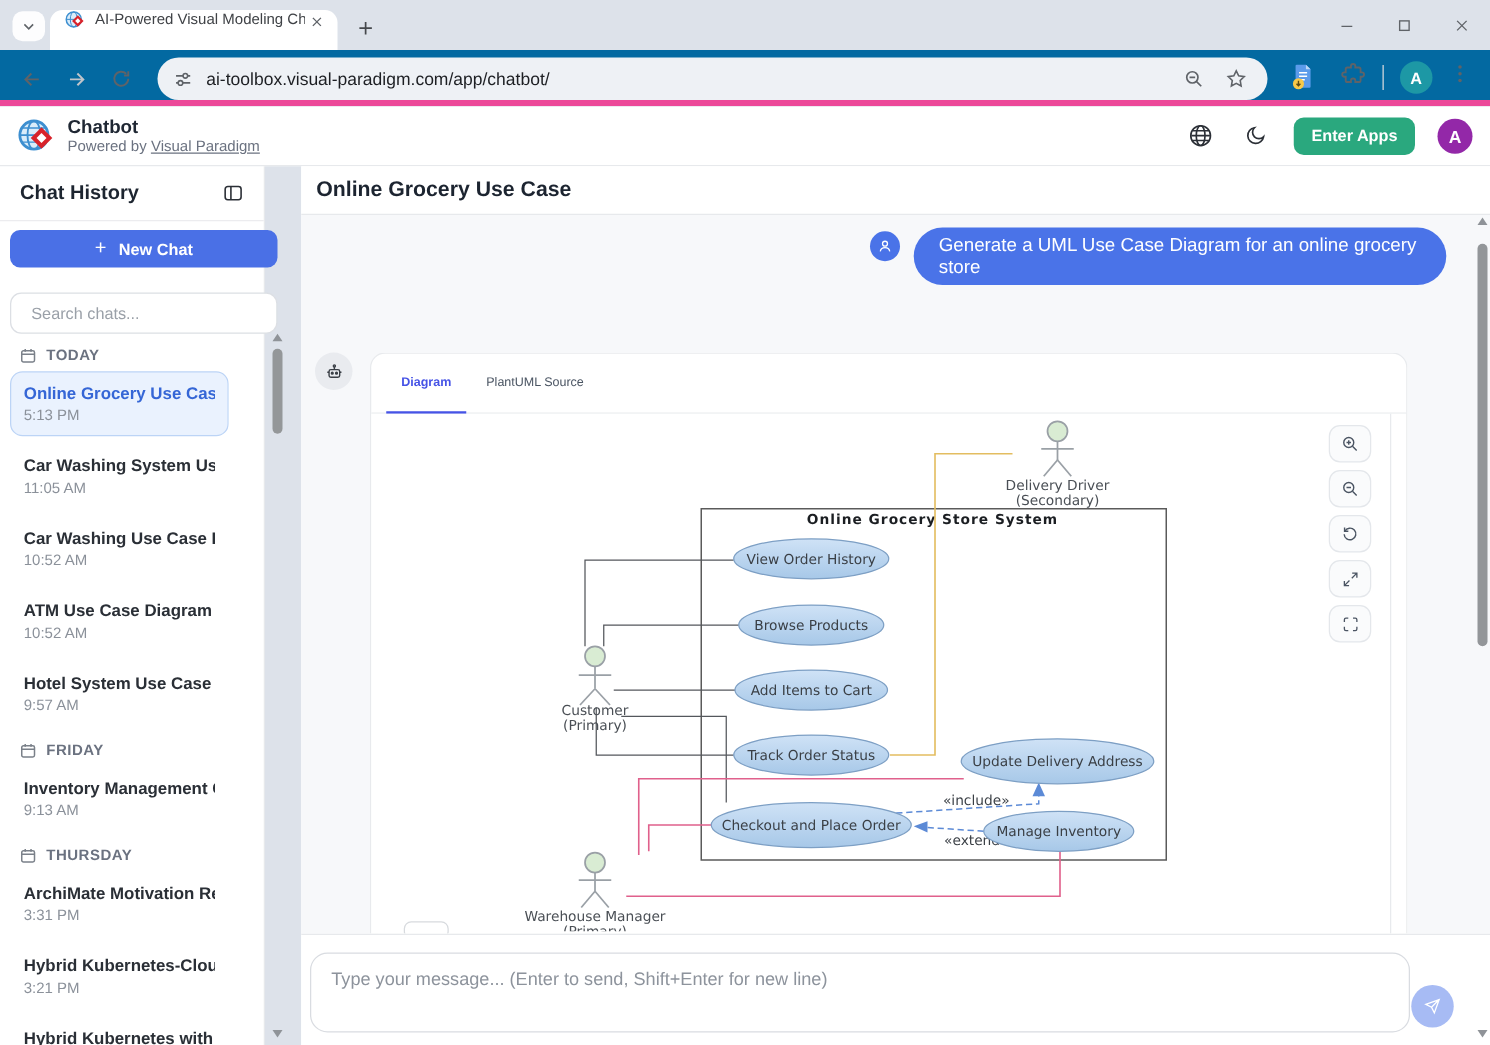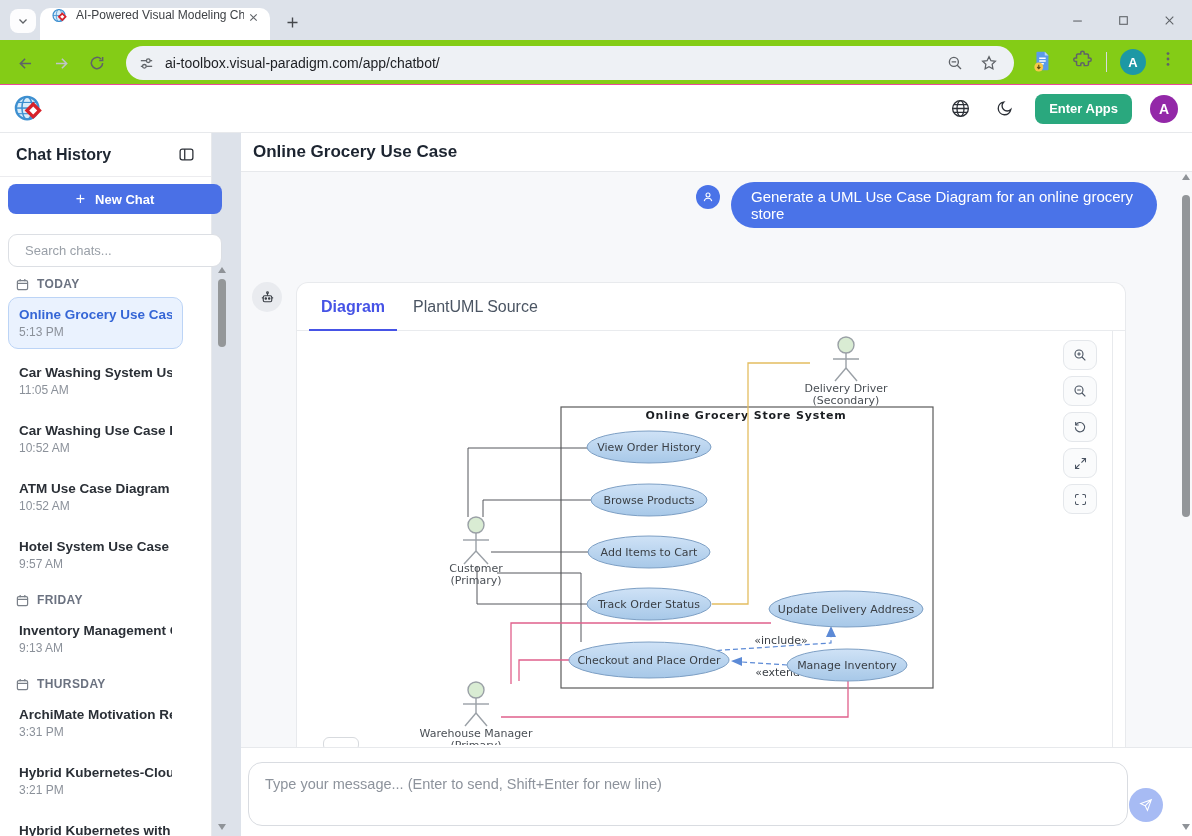--- a/index.html
+++ b/index.html
@@ -13,21 +13,21 @@
   .titlebar { position:absolute; top:0; left:0; width:1192px; height:40px; background:#dde2ea; }
   .tab-search-btn { position:absolute; left:10px; top:9px; width:26px; height:24px; background:#fdfdfe; border-radius:8px; display:flex; align-items:center; justify-content:center; }
   .btab { position:absolute; left:40px; top:8px; width:230px; height:32px; background:#ffffff; border-radius:10px 10px 0 0; display:flex; padding:0 8px 0 12px; }
   .btab-title { flex:1; font-size:12px; color:#3f4246; white-space:nowrap; overflow:hidden; margin-left:8px; }
   .btab-close { width:18px; height:18px; border-radius:50%; display:flex; align-items:center; justify-content:center; }
   .newtab-btn { position:absolute; left:280px; top:10px; width:24px; height:24px; display:flex; align-items:center; justify-content:center; }
   .win-controls { position:absolute; right:0; top:0; height:40px; display:flex; }
   .win-btn { width:46px; height:40px; display:flex; align-items:center; justify-content:center; }
 
   
-  .toolbar { position:absolute; top:40px; left:0; width:1192px; height:45px; background:#84cc16; border-bottom:1px solid #ec4899; }
+  .toolbar { position:absolute; top:40px; left:0; width:1192px; height:45px; background:#0369a1; border-bottom:5px solid #ec4899; }
   .nav-btn { position:absolute; top:10px; width:26px; height:26px; display:flex; align-items:center; justify-content:center; }
   .urlbar { position:absolute; left:126px; top:6px; width:888px; height:34px; background:#eef1f5; border-radius:17px; display:flex; align-items:center; padding:0 12px; }
   .url-text { flex:1; font-size:14px; color:#1d1f23; margin-left:10px; white-space:nowrap; overflow:hidden; }
   .url-right { display:flex; align-items:center; gap:16px; padding-right:4px; }
   .ext-area { position:absolute; top:9px; display:flex; align-items:center; }
   .tb-divider { position:absolute; left:1106px; top:12px; width:1px; height:20px; background:#d7dade; }
   .profile-chip { position:absolute; left:1120px; top:9px; width:26px; height:26px; border-radius:50%; background:#1d98a5; color:#fff; font-size:13px; font-weight:700; display:flex; align-items:center; justify-content:center; }
 
   
   .appheader { position:absolute; top:85px; left:0; width:1192px; height:48px; background:#fff; border-bottom:1px solid #e7e9ec; display:flex; align-items:center; padding:0 14px; }
@@ -61,21 +61,21 @@
 
   
   .main { position:absolute; top:133px; left:241px; width:951px; bottom:0; background:#fff; }
   .main-title { height:39px; display:flex; align-items:center; padding-left:12px; border-bottom:1px solid #e7e9ec; font-size:17px; font-weight:700; color:#1c2430; background:#fff; }
   .chat { position:absolute; top:39px; left:0; right:0; height:575px; background:#f7f8fa; overflow:hidden;padding-left:24px; }
   .user-avatar { position:absolute; left:455px; top:13px; width:24px; height:24px; border-radius:50%; background:#4a73e8; display:flex; align-items:center; justify-content:center; }
   .user-bubble { position:absolute; left:490px; top:10px; width:426px; height:46px; border-radius:23px; background:#4a73e8; color:#fff; font-size:15px; display:flex; align-items:center; justify-content:center; padding:0 20px; }
   .bot-avatar { position:absolute; left:11px; top:110px; width:30px; height:30px; border-radius:50%; background:#e9ebef; display:flex; align-items:center; justify-content:center; }
   .card { position:absolute; left:55px; top:110px; width:830px; height:465px; background:#fff; border:1px solid #e8eaed; border-bottom:none; border-radius:12px 12px 0 0; overflow:hidden; }
   .tabbar { height:48px; border-bottom:1px solid #e9ebee; display:flex; align-items:stretch; padding-left:12px; gap:4px; }
-  .tab-item { position:relative; padding:0 12px; display:flex; align-items:center; font-size:16px; color:#4b5563; cursor:pointer; }
+  .tab-item { position:relative; padding:0 12px; display:flex; align-items:center; font-size:10px; color:#4b5563; cursor:pointer; }
   .tab-item.active { color:#4653e6; font-weight:600; }
   .tab-item.active::after { content:""; position:absolute; left:0; right:0; bottom:-1px; height:2px; background:#4653e6; }
   .canvas { position:relative; height:417px; background:#fff; }
   .canvas-edge { position:absolute; left:815px; top:0; bottom:0; width:1px; background:#e8eaed; }
   .dctrl { position:absolute; left:766px; width:34px; height:30px; background:#fafbfc; border:1px solid #e4e7eb; border-radius:9px; display:flex; align-items:center; justify-content:center; }
   .cutoff-box { position:absolute; left:26px; top:406px; width:36px; height:14px; background:#fff; border:1px solid #d7dade; border-radius:6px; }
   .footer { position:absolute; left:0; right:0; bottom:0; height:89px; background:#fff; border-top:1px solid #e7e9ec; }
   .composer { position:absolute; left:7px; top:14px; width:880px; height:64px; border:1px solid #d9dce1; border-radius:14px; padding:13px 16px; font-size:14.5px; font-family:"Liberation Sans",sans-serif; color:#30343a; resize:none; outline:none; }
   .composer::placeholder { color:#8d939c; }
   .send-btn { position:absolute; left:888px; top:40px; width:34px; height:34px; border-radius:50%; background:#a7bbf4; border:none; display:flex; align-items:center; justify-content:center; }
@@ -212,20 +212,27 @@
       <svg width="30" height="30" viewBox="0 0 32 32">
         <circle cx="14" cy="15" r="12" fill="#d9ecfa" stroke="#3d8fd0" stroke-width="2.4"></circle>
         <ellipse cx="14" cy="15" rx="5.5" ry="12" fill="none" stroke="#3d8fd0" stroke-width="1.6"></ellipse>
         <line x1="2" y1="15" x2="26" y2="15" stroke="#3d8fd0" stroke-width="1.6"></line>
         <line x1="4" y1="9" x2="24" y2="9" stroke="#3d8fd0" stroke-width="1.2"></line>
         <line x1="4" y1="21" x2="24" y2="21" stroke="#3d8fd0" stroke-width="1.2"></line>
         <rect x="14" y="11" width="13" height="13" fill="#d8222a" transform="rotate(45 20.5 17.5)"></rect>
         <rect x="17.5" y="14.5" width="6" height="6" fill="#fff" transform="rotate(45 20.5 17.5)"></rect>
       </svg>
     </span>
+    <div class="brand-text">
+      <div class="brand-title">Chatbot</div>
+      <div class="brand-sub">
+        <span>Powered by</span>
+        <a>Visual Paradigm</a>
+      </div>
+    </div>
     <div class="hdr-right">
       <span class="hdr-icon-btn">
         <svg width="21" height="21" viewBox="0 0 24 24" fill="none" stroke="#2b2f36" stroke-width="1.5">
             <circle cx="12" cy="12" r="9"></circle>
             <ellipse cx="12" cy="12" rx="4" ry="9"></ellipse>
             <path d="M3.5 12h17M4.6 7.5h14.8M4.6 16.5h14.8"></path>
           </svg>
       </span>
       <span class="hdr-icon-btn">
         <svg width="19" height="19" viewBox="0 0 24 24" fill="none" stroke="#2b2f36" stroke-width="1.7">

